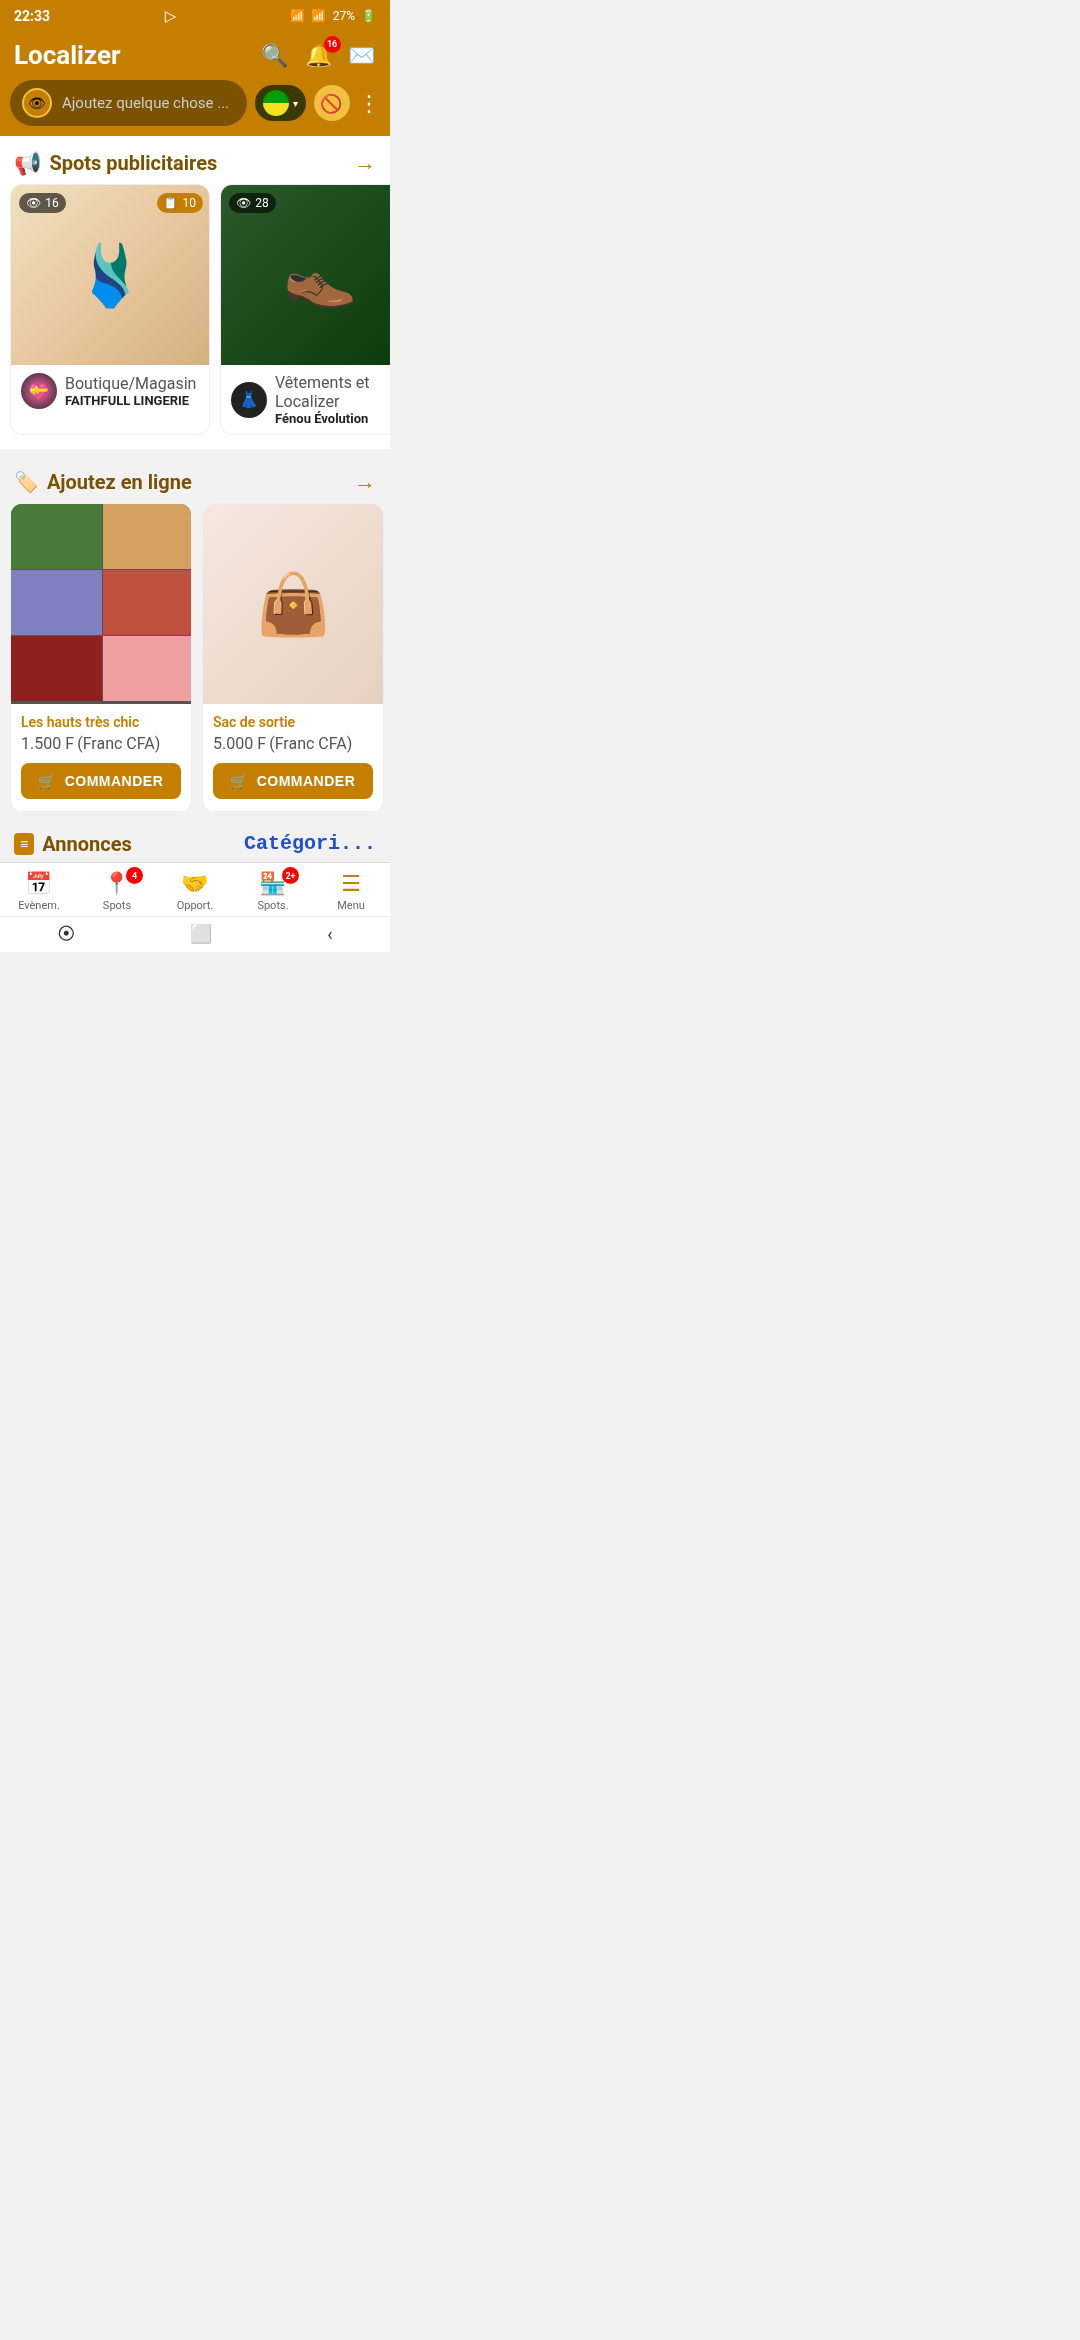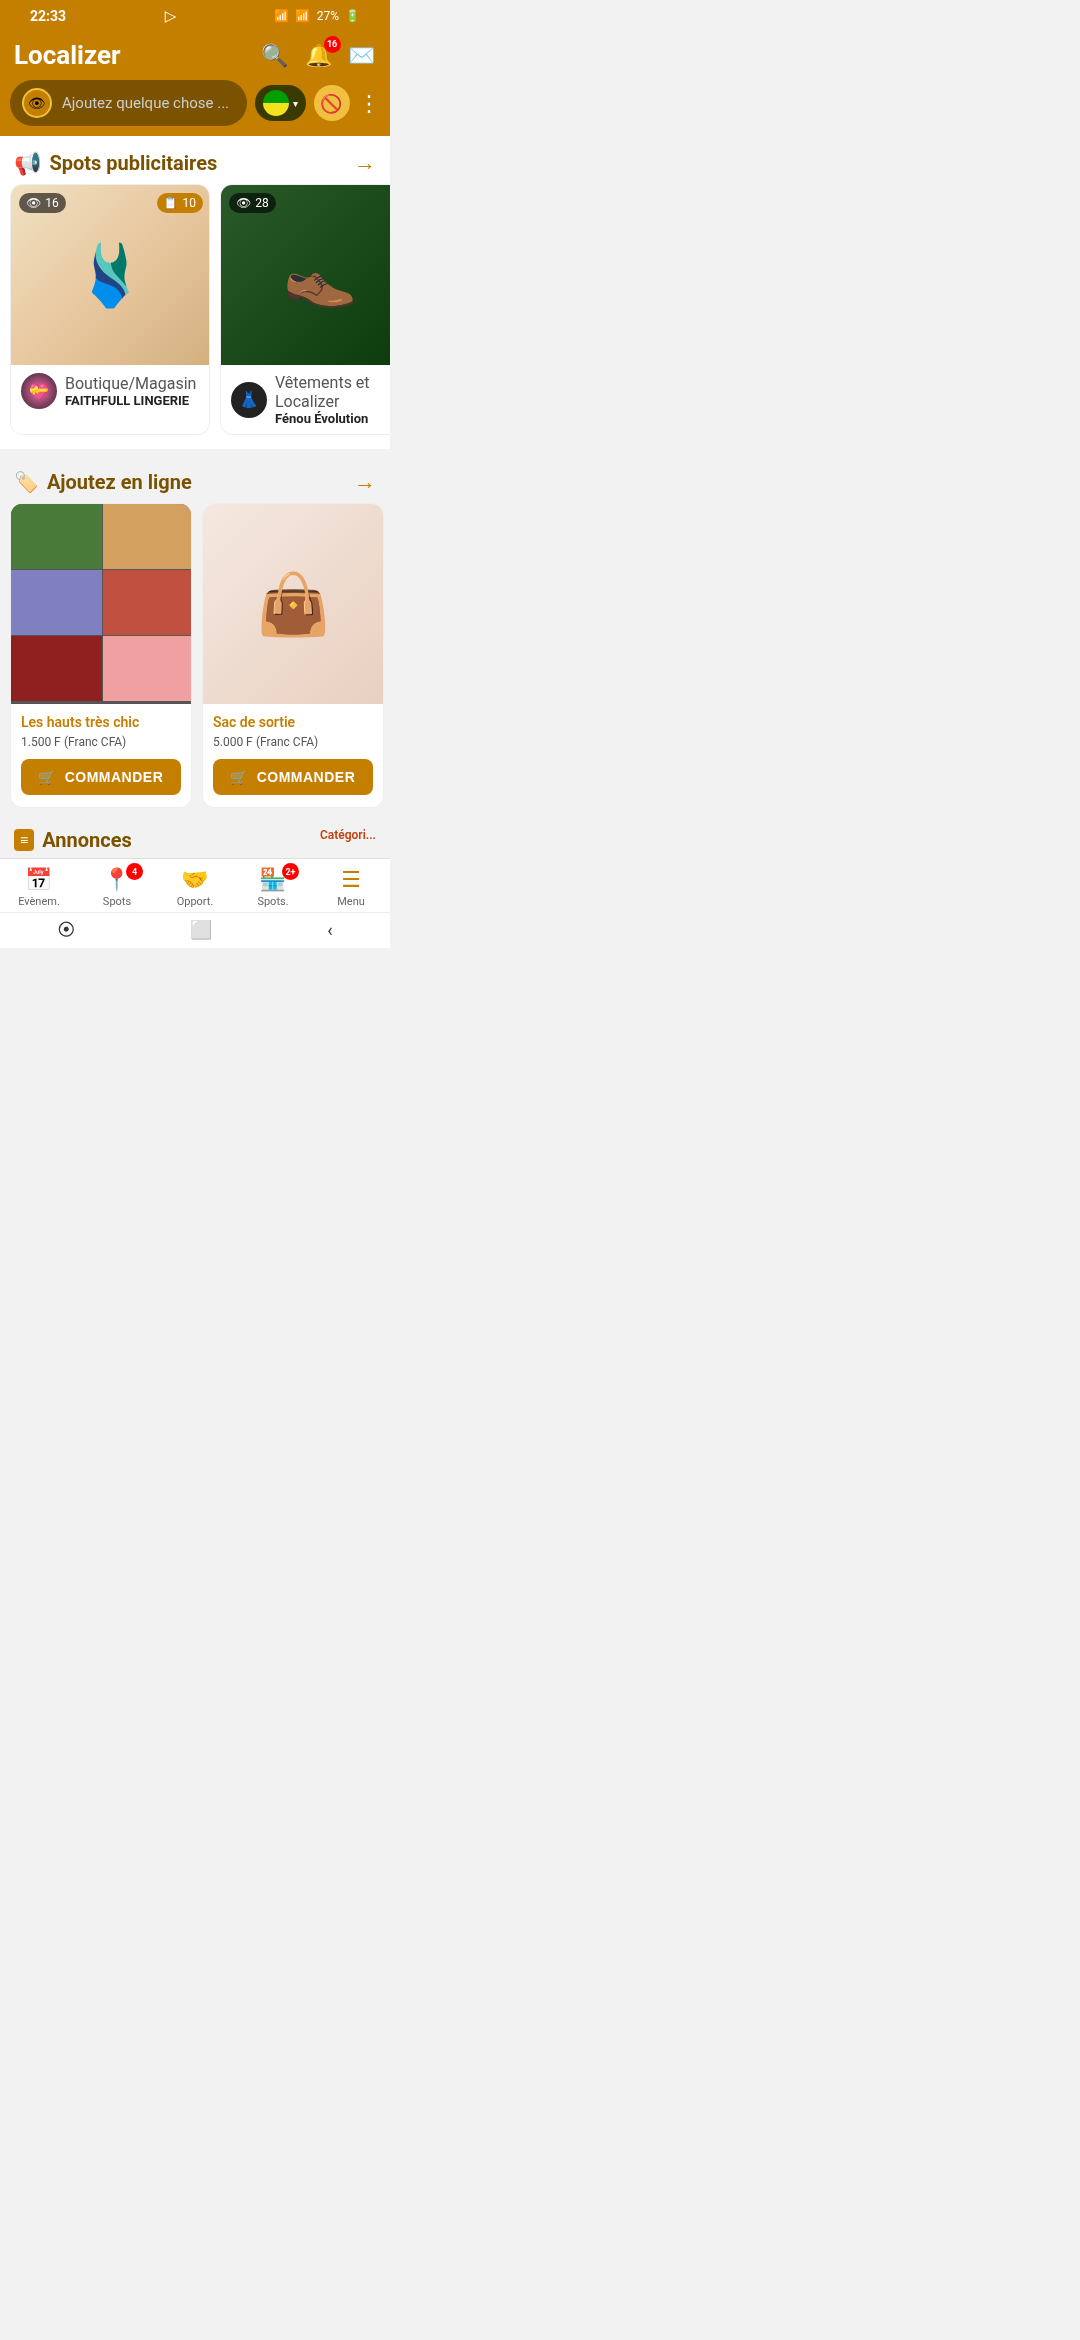--- a/index.html
+++ b/index.html
@@ -12,21 +12,21 @@
       overflow-x: hidden;
       position: relative;
     }
 
     
     .status-bar {
       background: #c47e00;
       display: flex;
       justify-content: space-between;
       align-items: center;
-      padding: 6px 30px;
+      padding: 6px 14px;
       height: 32px;
     }
     .status-time {
       color: white;
       font-size: 14px;
       font-weight: bold;
     }
     .status-icons {
       display: flex;
       align-items: center;
@@ -356,21 +356,21 @@
     }
     .article-price {
       font-size: 13px;
       font-weight: bold;
       color: #222;
       margin-bottom: 10px;
     }
     .article-price span {
       font-weight: normal;
       color: #555;
-      font-size: 12px;
+      font-size: 16px;
     }
     .order-btn {
       width: 100%;
       background: #c47e00;
       color: white;
       border: none;
       border-radius: 8px;
       padding: 10px;
       font-size: 14px;
       font-weight: bold;
@@ -391,23 +391,24 @@
     }
     .annonces-left {
       display: flex;
       align-items: center;
       gap: 8px;
       font-size: 20px;
       font-weight: bold;
       color: #7a5200;
     }
     .annonces-right {
-      color: #c2410c;
-      font-size: 12px;
+      color: #1d4ed8;
+      font-size: 20px;
       font-weight: 600;
+      font-family: Liberation Mono, monospace;
     }
 
     
     .bottom-nav {
       background: white;
       display: flex;
       justify-content: space-around;
       align-items: center;
       padding: 8px 0 4px;
       border-top: 1px solid #ddd;

